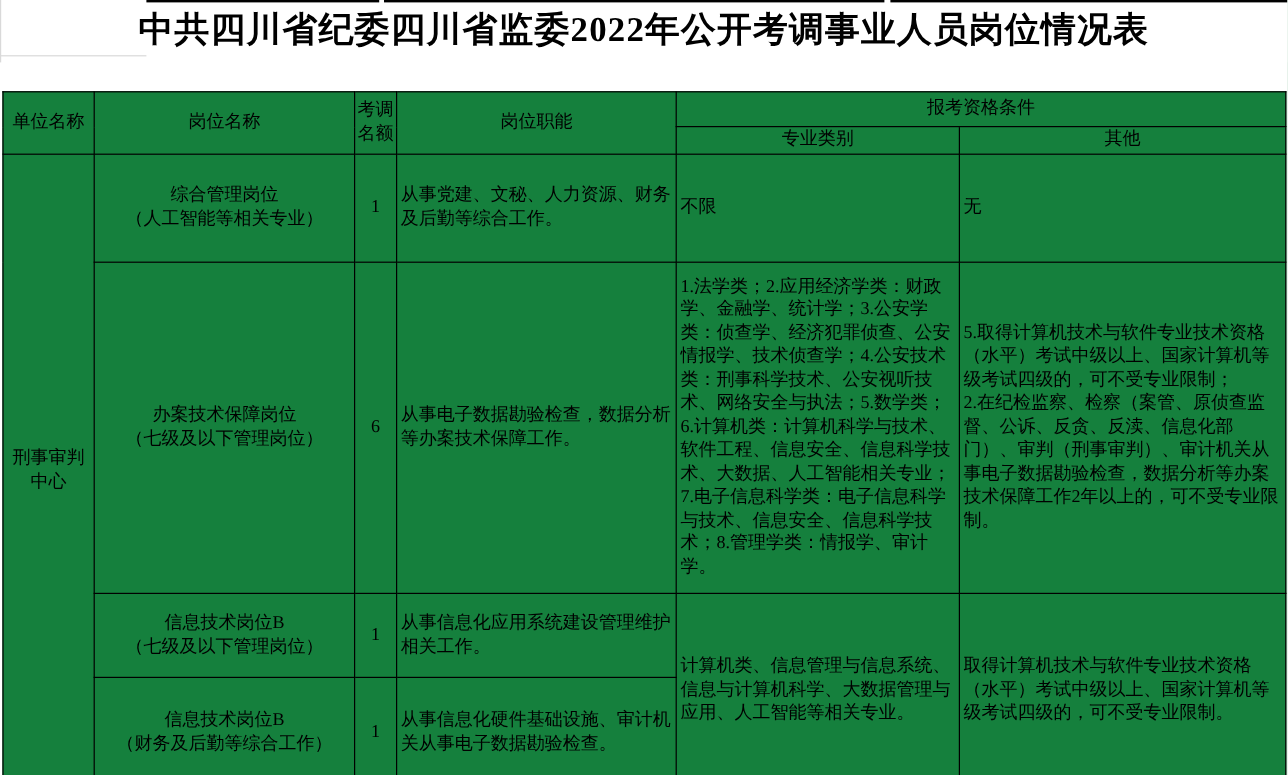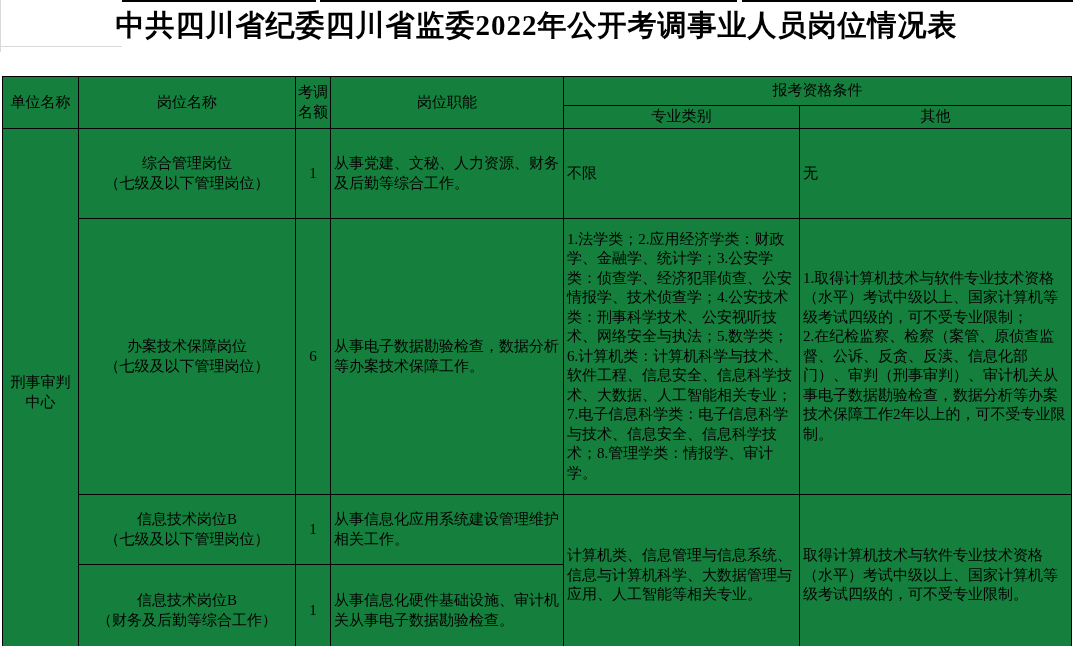--- a/index.html
+++ b/index.html
@@ -84,34 +84,34 @@
     </tr>
     <tr style="height:23px">
       <td class="hc">专业类别</td>
       <td class="hc">其他</td>
     </tr>
 
     <tr style="height:90px">
       <td rowspan="4" class="cc pre">刑事审判
 中心</td>
       <td class="cc pre pos">综合管理岗位
-（七级及以下管理岗位）</td>
+（人工智能等相关专业）</td>
       <td class="cc">1</td>
       <td class="lc">从事党建、文秘、人力资源、财务及后勤等综合工作。</td>
       <td class="lc">不限</td>
       <td class="lc">无</td>
     </tr>
 
     <tr style="height:276px">
       <td class="cc pre pos">办案技术保障岗位
 （七级及以下管理岗位）</td>
       <td class="cc">6</td>
       <td class="lc">从事电子数据勘验检查，数据分析等办案技术保障工作。</td>
       <td class="lc dense">1.法学类；2.应用经济学类：财政学、金融学、统计学；3.公安学类：侦查学、经济犯罪侦查、公安情报学、技术侦查学；4.公安技术类：刑事科学技术、公安视听技术、网络安全与执法；5.数学类；6.计算机类：计算机科学与技术、软件工程、信息安全、信息科学技术、大数据、人工智能相关专业；7.电子信息科学类：电子信息科学与技术、信息安全、信息科学技术；8.管理学类：情报学、审计学。</td>
-      <td class="lc dense pre">1.取得计算机技术与软件专业技术资格（水平）考试中级以上、国家计算机等级考试四级的，可不受专业限制；
+      <td class="lc dense pre">5.取得计算机技术与软件专业技术资格（水平）考试中级以上、国家计算机等级考试四级的，可不受专业限制；
 2.在纪检监察、检察（案管、原侦查监督、公诉、反贪、反渎、信息化部门）、审判（刑事审判）、审计机关从事电子数据勘验检查，数据分析等办案技术保障工作2年以上的，可不受专业限制。</td>
     </tr>
 
     <tr style="height:70px">
       <td class="cc pre pos">信息技术岗位B
 （七级及以下管理岗位）</td>
       <td class="cc">1</td>
       <td class="lc">从事信息化应用系统建设管理维护相关工作。</td>
       <td rowspan="2" class="lc">计算机类、信息管理与信息系统、信息与计算机科学、大数据管理与应用、人工智能等相关专业。</td>
       <td rowspan="2" class="lc">取得计算机技术与软件专业技术资格（水平）考试中级以上、国家计算机等级考试四级的，可不受专业限制。</td>

